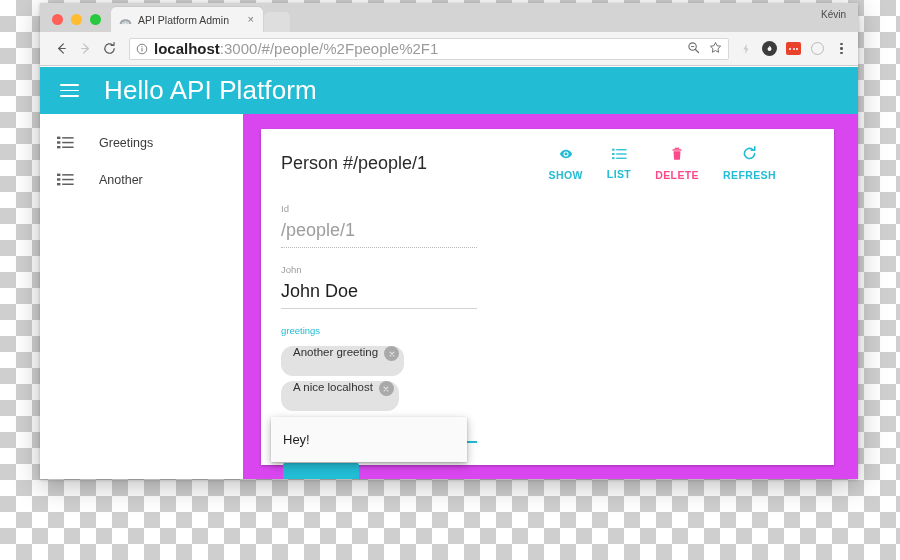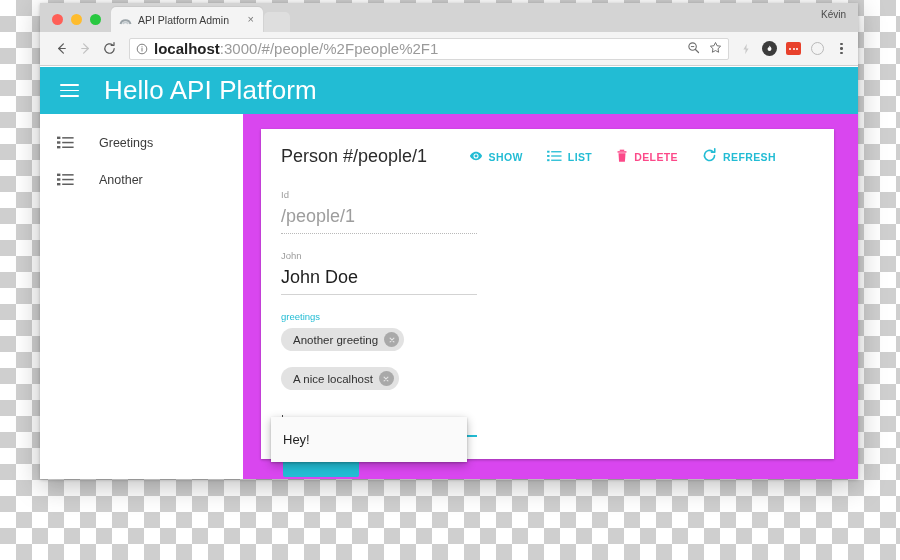--- a/index.html
+++ b/index.html
@@ -180,20 +180,21 @@
     font-size: 18px; color: #2b2b2b; font-weight: 400;
   }
   .card-actions {
     display: flex; align-items: center; gap: 24px;
     margin-left: auto; padding-right: 38px;
   }
   .action {
     display: flex; align-items: center; gap: 6px;
     font-size: 10.5px; font-weight: 700; letter-spacing: 0.4px;
     color: #22bcd4;
+    flex-direction: column;
   }
   .action.danger { color: #fc4989; }
 
   
   .field { margin-bottom: 16px; width: 196px; }
   .field-label {
     font-size: 9.5px; color: #9d9d9d;
     margin-bottom: 6px; display: block;
   }
   .field-label.focused { color: #22bcd4; }
@@ -204,26 +205,26 @@
   .field-value.disabled { color: #9d9d9d; }
   .underline { height: 1px; background: #d3d3d3; }
   .underline.dotted {
     height: 0; background: none;
     border-bottom: 1px dotted #b9b9b9;
   }
   .underline.focused { height: 2px; background: #22bcd4; }
 
   .chip-field { width: 196px; margin-bottom: 0; }
   .chip {
-    display: inline-flex; align-items: center;
-    height: 23px;
+    display: inline-flex; 
+    height: 30px;
     background: #e2e2e2;
     border-radius: 12px;
     padding: 0 5px 0 12px;
-    margin-bottom: 16px;
+    margin-bottom: 1px;
   }
   .chip-text { font-size: 11.5px; color: #313131; margin-right: 6px; }
   .chip-x {
     width: 15px; height: 15px; border-radius: 50%;
     background: #a9a9a9;
     display: flex; align-items: center; justify-content: center;
     flex: 0 0 auto;
   }
   .chip-row { display: block; }
 

